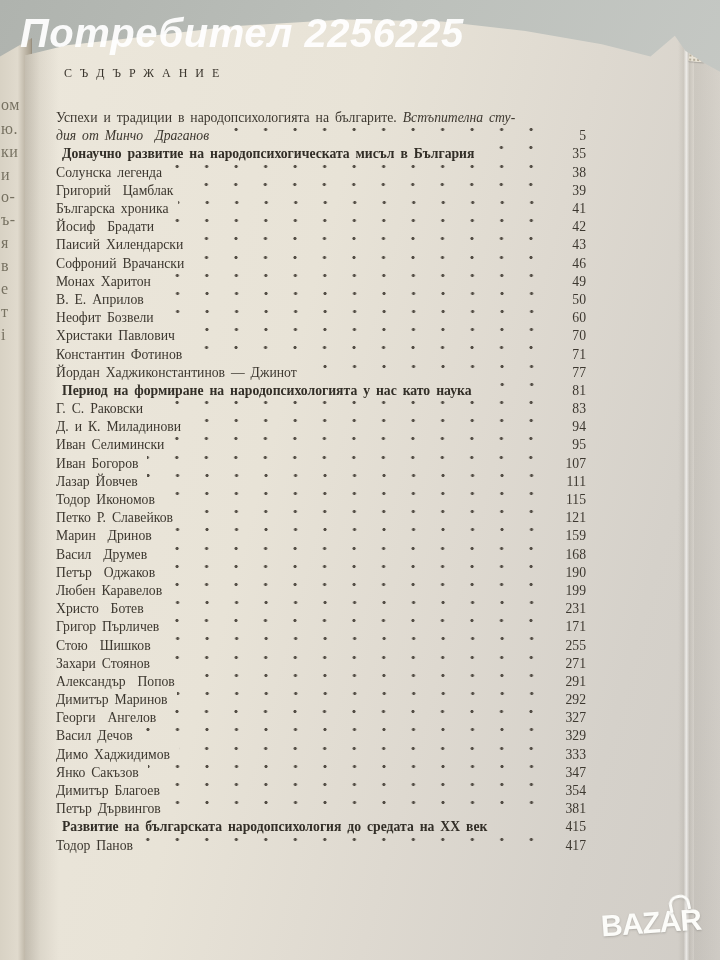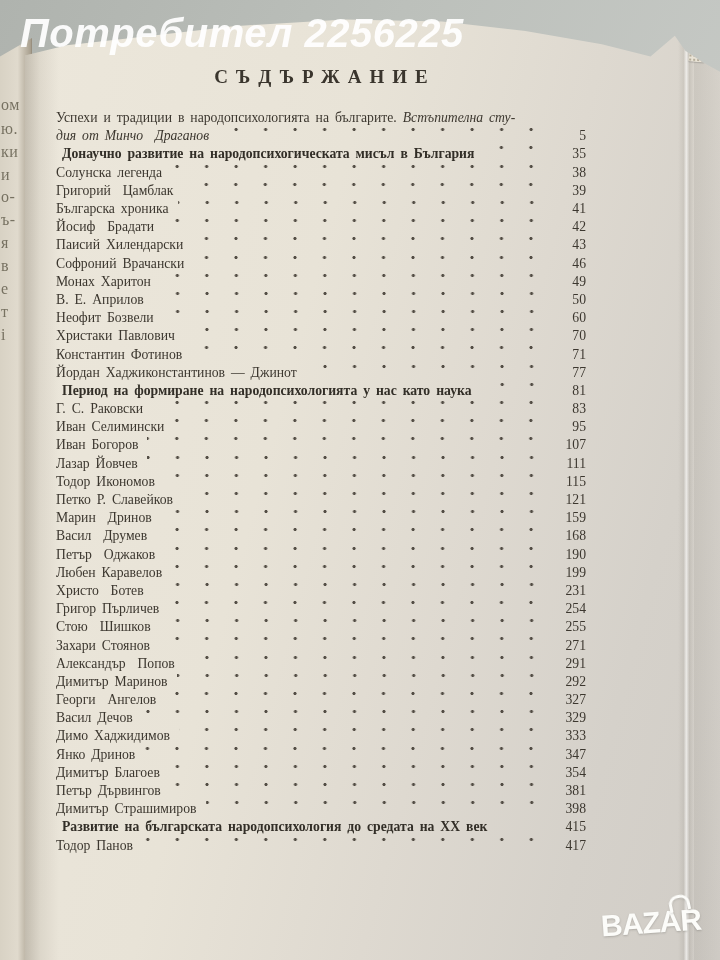--- a/index.html
+++ b/index.html
@@ -19,22 +19,22 @@
   .page::before{content:"";position:absolute;left:0;top:0;bottom:0;width:34px;
          background:linear-gradient(90deg,rgba(104,94,78,.30),rgba(104,94,78,.10) 45%,rgba(104,94,78,0));}
   .fold-line{position:absolute;right:26px;top:0;bottom:0;width:16px;
          background:linear-gradient(90deg,rgba(90,85,75,0) 0%,rgba(90,85,75,.10) 35%,rgba(255,255,255,.55) 52%,rgba(90,85,75,.13) 72%,rgba(90,85,75,0) 100%);}
   .right-edge{position:absolute;right:0;top:0;bottom:0;width:26px;
          background:linear-gradient(90deg,rgba(150,146,138,.20),rgba(150,146,138,.04));}
   .torn{position:absolute;right:14px;top:24px;width:17px;height:28px;transform:rotate(4deg);
          background-color:#e9e3d6;
          background-image:radial-gradient(#b4ac9a 0.8px,rgba(233,227,214,0) 1.1px);
          background-size:4px 4px;border-radius:2px;box-shadow:0 1px 1px rgba(0,0,0,.15);}
-  .title{position:absolute;top:66px;left:56px;width:530px;text-align:center;
-         font-size:19px;font-weight:700;letter-spacing:8px;padding-left:8px;color:#3a352d;box-sizing:border-box;}
+  .title{position:absolute;top:66px;left:56px;width:530px;
+         font-size:12px;font-weight:400;letter-spacing:8px;padding-left:8px;color:#3a352d;box-sizing:border-box;}
   .toc{position:absolute;top:109px;left:56px;width:530px;}
   .row{display:flex;align-items:center;height:18.2px;font-size:13.7px;color:#3c372f;word-spacing:2.5px;}
   .seg{white-space:pre;}
   .seg.italic{font-style:italic;}
   .seg.bold{font-weight:700;color:#322e27;margin-left:6px;}
   .leader{flex:1 1 auto;height:5px;margin:0 4px 0 9px;align-self:baseline;
          background-image:radial-gradient(circle,rgba(62,56,48,.88) 1.25px,rgba(62,56,48,0) 1.9px);
          background-size:29.5px 5px;background-repeat:repeat-x;background-position:right center;}
   .leader.nodots{background:none;}
   .pagenum{width:36px;text-align:right;white-space:pre;}
@@ -155,20 +155,25 @@
         <span class="seg bold">Период на формиране на народопсихологията у нас като наука</span>
         <span class="leader"></span>
         <span class="pagenum">81</span>
       </div>
       <div class="row">
         <span class="seg normal">Г. С. Раковски</span>
         <span class="leader"></span>
         <span class="pagenum">83</span>
       </div>
       <div class="row">
+        <span class="seg normal">Д. и К. Миладинови</span>
+        <span class="leader"></span>
+        <span class="pagenum">94</span>
+      </div>
+      <div class="row">
         <span class="seg normal">Иван Селимински</span>
         <span class="leader"></span>
         <span class="pagenum">95</span>
       </div>
       <div class="row">
         <span class="seg normal">Иван Богоров</span>
         <span class="leader"></span>
         <span class="pagenum">107</span>
       </div>
       <div class="row">
@@ -207,21 +212,21 @@
         <span class="pagenum">199</span>
       </div>
       <div class="row">
         <span class="seg normal">Христо  Ботев</span>
         <span class="leader"></span>
         <span class="pagenum">231</span>
       </div>
       <div class="row">
         <span class="seg normal">Григор Пърличев</span>
         <span class="leader"></span>
-        <span class="pagenum">254</span>
+        <span class="pagenum">171</span>
       </div>
       <div class="row">
         <span class="seg normal">Стою  Шишков</span>
         <span class="leader"></span>
         <span class="pagenum">255</span>
       </div>
       <div class="row">
         <span class="seg normal">Захари Стоянов</span>
         <span class="leader"></span>
         <span class="pagenum">271</span>
@@ -245,38 +250,33 @@
         <span class="seg normal">Васил Дечов</span>
         <span class="leader"></span>
         <span class="pagenum">329</span>
       </div>
       <div class="row">
         <span class="seg normal">Димо Хаджидимов</span>
         <span class="leader"></span>
         <span class="pagenum">333</span>
       </div>
       <div class="row">
-        <span class="seg normal">Янко Дринов</span>
+        <span class="seg normal">Янко Сакъзов</span>
         <span class="leader"></span>
         <span class="pagenum">347</span>
       </div>
       <div class="row">
         <span class="seg normal">Димитър Благоев</span>
         <span class="leader"></span>
         <span class="pagenum">354</span>
       </div>
       <div class="row">
         <span class="seg normal">Петър Дървингов</span>
         <span class="leader"></span>
         <span class="pagenum">381</span>
-      </div>
-      <div class="row">
-        <span class="seg normal">Димитър Страшимиров</span>
-        <span class="leader"></span>
-        <span class="pagenum">398</span>
       </div>
       <div class="row">
         <span class="seg bold">Развитие на българската народопсихология до средата на XX век</span>
         <span class="leader nodots"></span>
         <span class="pagenum">415</span>
       </div>
       <div class="row">
         <span class="seg normal">Тодор Панов</span>
         <span class="leader"></span>
         <span class="pagenum">417</span>

